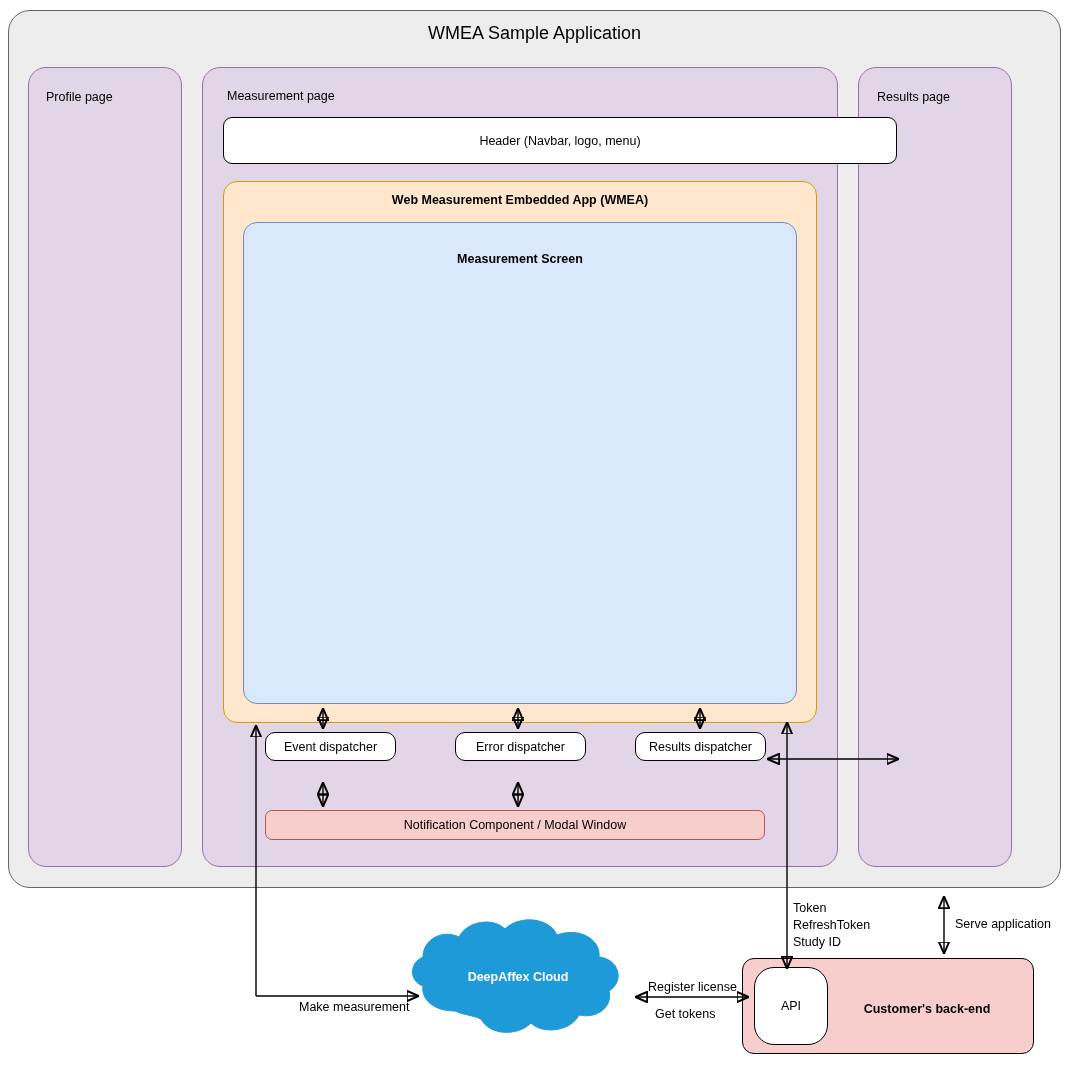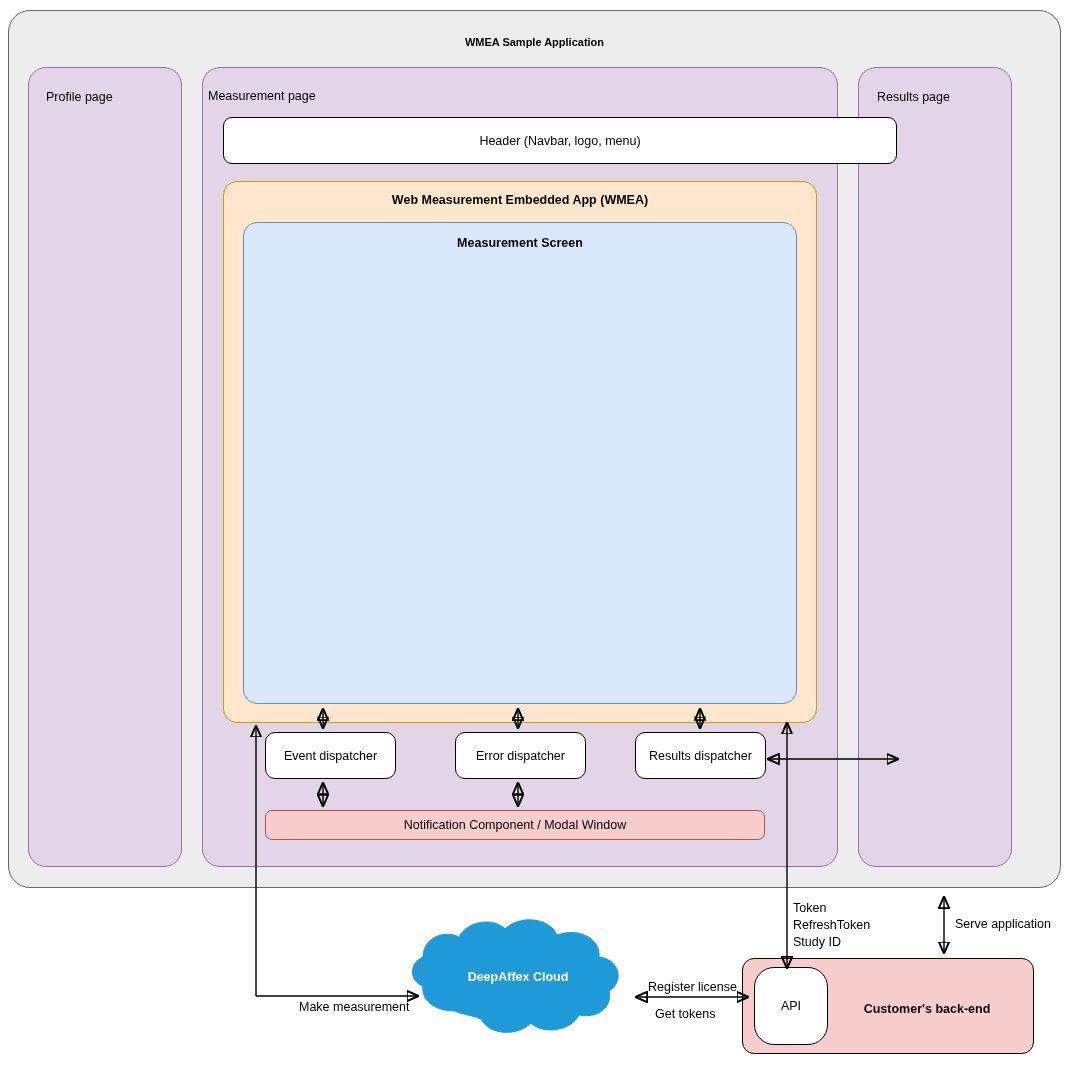--- a/index.html
+++ b/index.html
@@ -36,43 +36,43 @@
     left: 8px; top: 10px;
     width: 1053px; height: 878px;
     background: #ededed;
     border: 1px solid #666666;
     border-radius: 22px;
   }
   #app-title {
     left: 8px; top: 10px;
     width: 1053px;
     text-align: center;
-    padding-top: 26px;
-    font-size: 11px;
-    font-weight: bold;
+    padding-top: 12px;
+    font-size: 18px;
+    font-weight: normal;
     white-space: nowrap;
   }
 
   
   .page-col {
     background: #e1d5e7;
     border: 1px solid #9673a6;
     border-radius: 18px;
   }
   #profile-page { left: 28px;  top: 67px; width: 154px; height: 800px; }
   #measure-page { left: 202px; top: 67px; width: 636px; height: 800px; }
   #results-page { left: 858px; top: 67px; width: 154px; height: 800px; }
 
   .page-label {
     font-size: 12.5px;
     font-weight: normal;
     padding: 0;
   }
   #profile-label { left: 46px;  top: 90px; }
-  #measure-label { left: 208px; top: 89px; }
+  #measure-label { left: 227px; top: 89px; }
   #results-label { left: 877px; top: 90px; }
 
   
   #header-box {
     left: 223px; top: 117px;
     width: 674px; height: 47px;
     background: #ffffff;
     border: 1.6px solid #000000;
     border-radius: 9px;
     display: flex;
@@ -104,36 +104,36 @@
     left: 243px; top: 222px;
     width: 554px; height: 482px;
     background: #dae8fc;
     border: 1.4px solid #6c8ebf;
     border-radius: 14px;
   }
   #screen-label {
     left: 243px; top: 222px;
     width: 554px;
     text-align: center;
-    padding-top: 14px;
+    padding-top: 30px;
     font-size: 12.5px;
     font-weight: bold;
     white-space: nowrap;
   }
 
   
   .dispatcher {
     background: #ffffff;
     border: 1.6px solid #000000;
     border-radius: 10px;
     display: flex;
     align-items: center;
     justify-content: center;
     font-size: 12.5px;
-    height: 47px;
+    height: 29px;
     width: 131px;
   }
   #event-dispatcher   { left: 265px; top: 732px; }
   #error-dispatcher   { left: 455px; top: 732px; }
   #results-dispatcher { left: 635px; top: 732px; }
 
   
   #notification-box {
     left: 265px; top: 810px;
     width: 500px; height: 30px;

